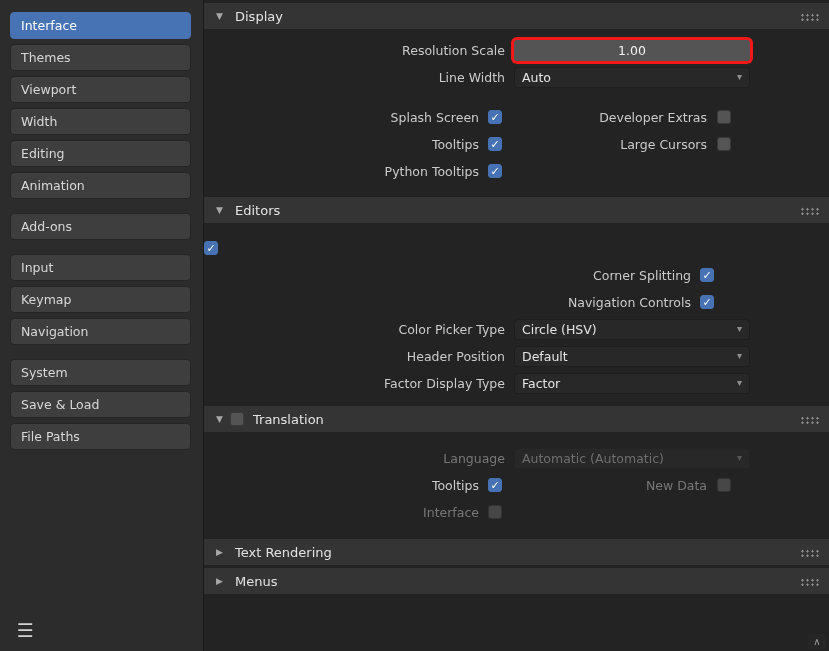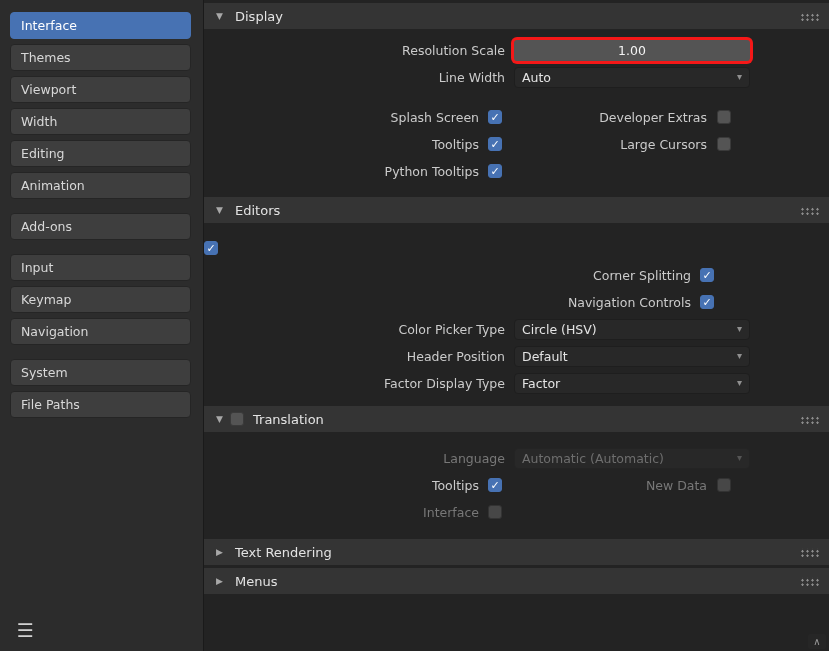--- a/index.html
+++ b/index.html
@@ -88,20 +88,21 @@
     <div class="sb-group">
       <div class="sb-item">Add-ons</div>
     </div>
     <div class="sb-group">
       <div class="sb-item">Input</div>
       <div class="sb-item">Keymap</div>
       <div class="sb-item">Navigation</div>
     </div>
     <div class="sb-group">
       <div class="sb-item">System</div>
+      <div class="sb-item">Save &amp; Load</div>
       <div class="sb-item">File Paths</div>
     </div>
     <div class="sb-menu">
       <span class="hamb">☰</span>
     </div>
   </nav>
 
   <div class="main">
 
     <div class="panel-header">

